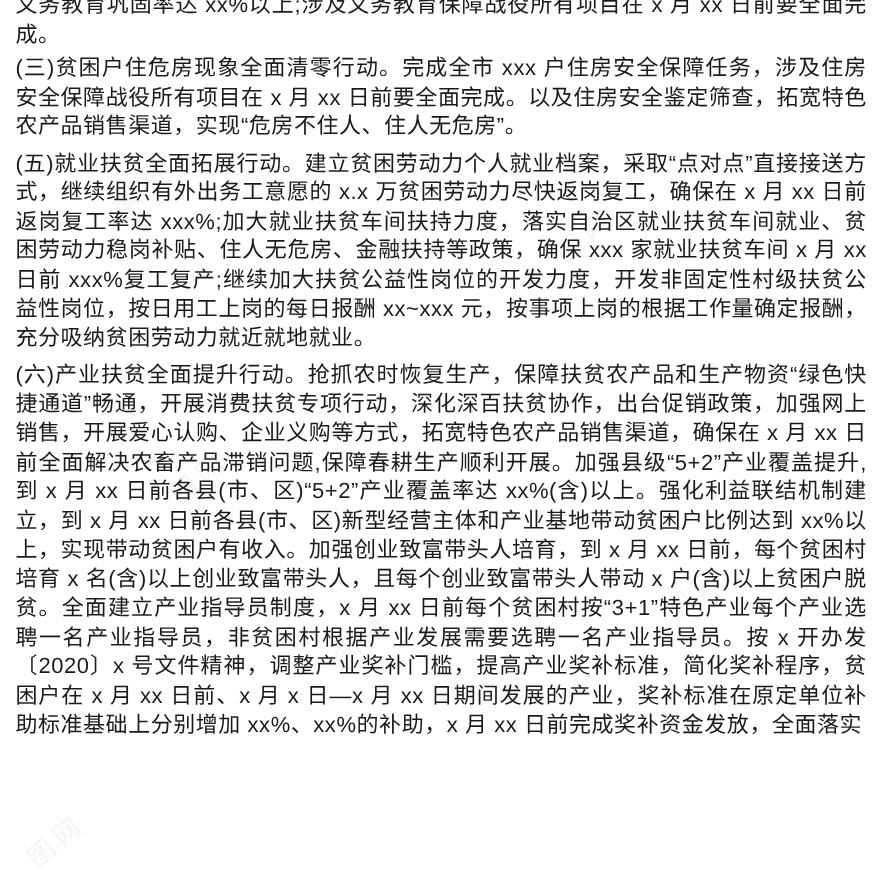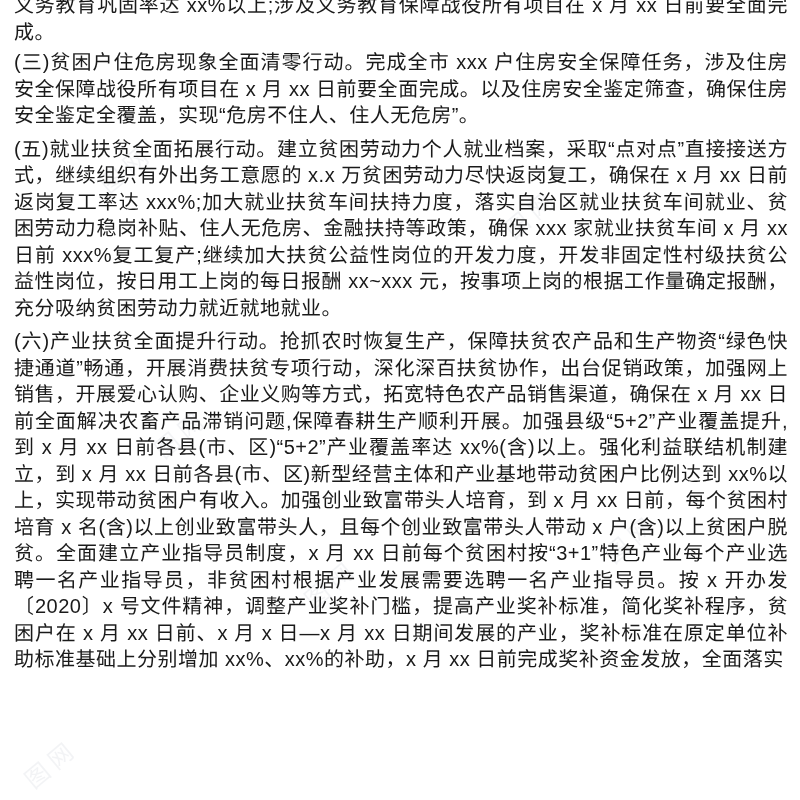--- a/index.html
+++ b/index.html
@@ -58,16 +58,16 @@
 
 <div class="watermark wm1">图网</div>
 <div class="watermark wm2">图网</div>
 <div class="watermark wm3">图网</div>
 <div class="watermark wm4">图网</div>
 <div class="watermark wm5">图网</div>
 <div class="watermark wm6">图网</div>
 
 <div class="page">
   <p class="para">义务教育巩固率达 xx%以上;涉及义务教育保障战役所有项目在 x 月 xx 日前要全面完成。</p>
-  <p class="para">(三)贫困户住危房现象全面清零行动。完成全市 xxx 户住房安全保障任务，涉及住房安全保障战役所有项目在 x 月 xx 日前要全面完成。以及住房安全鉴定筛查，确保住房安全鉴定全覆盖，实现“危房不住人、住人无危房”。</p>
+  <p class="para">(三)贫困户住危房现象全面清零行动。完成全市 xxx 户住房安全保障任务，涉及住房安全保障战役所有项目在 x 月 xx 日前要全面完成。以及住房安全鉴定筛查，拓宽特色农产品销售渠道，实现“危房不住人、住人无危房”。</p>
   <p class="para">(五)就业扶贫全面拓展行动。建立贫困劳动力个人就业档案，采取“点对点”直接接送方式，继续组织有外出务工意愿的 x.x 万贫困劳动力尽快返岗复工，确保在 x 月 xx 日前返岗复工率达 xxx%;加大就业扶贫车间扶持力度，落实自治区就业扶贫车间就业、贫困劳动力稳岗补贴、住人无危房、金融扶持等政策，确保 xxx 家就业扶贫车间 x 月 xx 日前 xxx%复工复产;继续加大扶贫公益性岗位的开发力度，开发非固定性村级扶贫公益性岗位，按日用工上岗的每日报酬 xx~xxx 元，按事项上岗的根据工作量确定报酬，充分吸纳贫困劳动力就近就地就业。</p>
   <p class="para">(六)产业扶贫全面提升行动。抢抓农时恢复生产，保障扶贫农产品和生产物资“绿色快捷通道”畅通，开展消费扶贫专项行动，深化深百扶贫协作，出台促销政策，加强网上销售，开展爱心认购、企业义购等方式，拓宽特色农产品销售渠道，确保在 x 月 xx 日前全面解决农畜产品滞销问题,保障春耕生产顺利开展。加强县级“5+2”产业覆盖提升,到 x 月 xx 日前各县(市、区)“5+2”产业覆盖率达 xx%(含)以上。强化利益联结机制建立，到 x 月 xx 日前各县(市、区)新型经营主体和产业基地带动贫困户比例达到 xx%以上，实现带动贫困户有收入。加强创业致富带头人培育，到 x 月 xx 日前，每个贫困村培育 x 名(含)以上创业致富带头人，且每个创业致富带头人带动 x 户(含)以上贫困户脱贫。全面建立产业指导员制度，x 月 xx 日前每个贫困村按“3+1”特色产业每个产业选聘一名产业指导员，非贫困村根据产业发展需要选聘一名产业指导员。按 x 开办发〔2020〕x 号文件精神，调整产业奖补门槛，提高产业奖补标准，简化奖补程序，贫困户在 x 月 xx 日前、x 月 x 日—x 月 xx 日期间发展的产业，奖补标准在原定单位补助标准基础上分别增加 xx%、xx%的补助，x 月 xx 日前完成奖补资金发放，全面落实</p>
 </div>
 
 </body></html>

